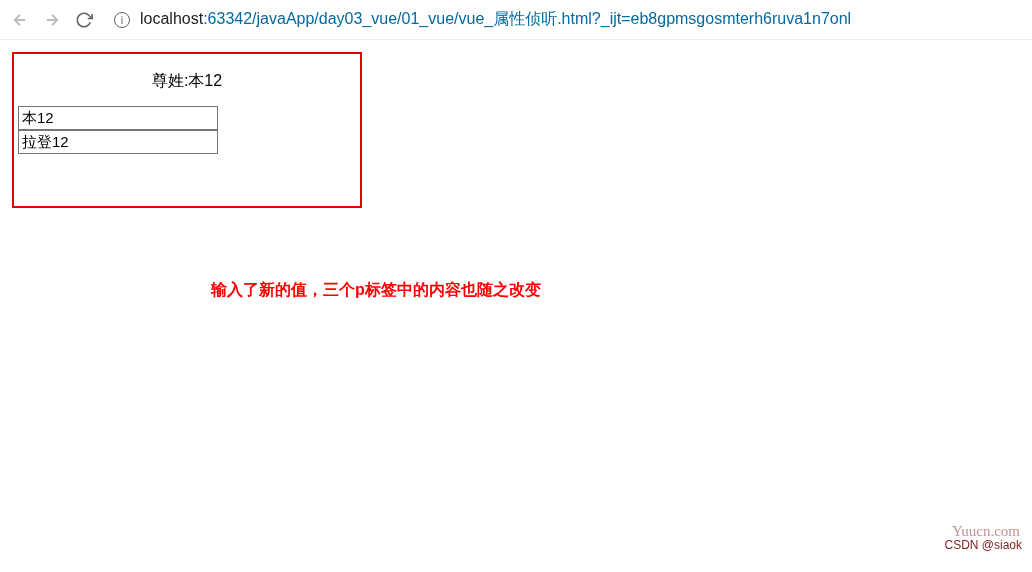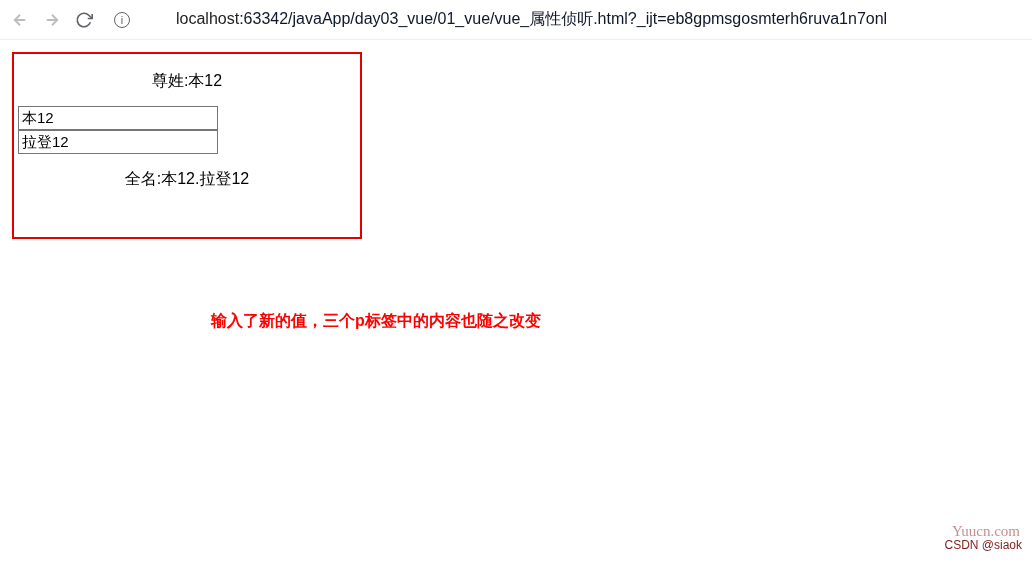--- a/index.html
+++ b/index.html
@@ -56,22 +56,22 @@
       font-size: 11px;
       color: #5f6368;
       flex-shrink: 0;
     }
     .url-text {
       font-size: 16px;
       color: #202124;
       white-space: nowrap;
       overflow: hidden;
     }
-    .url-text .host { color: #202124; margin-left: 36px; }
-    .url-text .path { color: #0f172a; }
+    .url-text .host { color: #202124; }
+    .url-text .path { color: #0369a1; }
     .content-area {
       padding: 12px;
     }
     .red-box {
       border: 2.5px solid #e30000;
       width: 350px;
       padding: 8px 4px 38px 4px;
     }
     .red-box p {
       margin: 8px 0;
@@ -145,21 +145,18 @@
 
 <div class="content-area">
   <div class="red-box">
     <p>
       <span>尊姓:</span><span>本12</span>
     </p>
     <div class="input-group">
       <input type="text" class="text-input" value="本12" style="">
       <input type="text" class="text-input" value="拉登12" style="">
     </div>
-    <p>
-      <span>全名:</span><span>本12.拉登12</span>
-    </p>
   </div>
   <div class="red-annotation">输入了新的值，三个p标签中的内容也随之改变</div>
 </div>
 
 <div class="watermark-yuucn">Yuucn.com</div>
 <div class="watermark-csdn">CSDN @siaok</div>
 
 </body></html>

